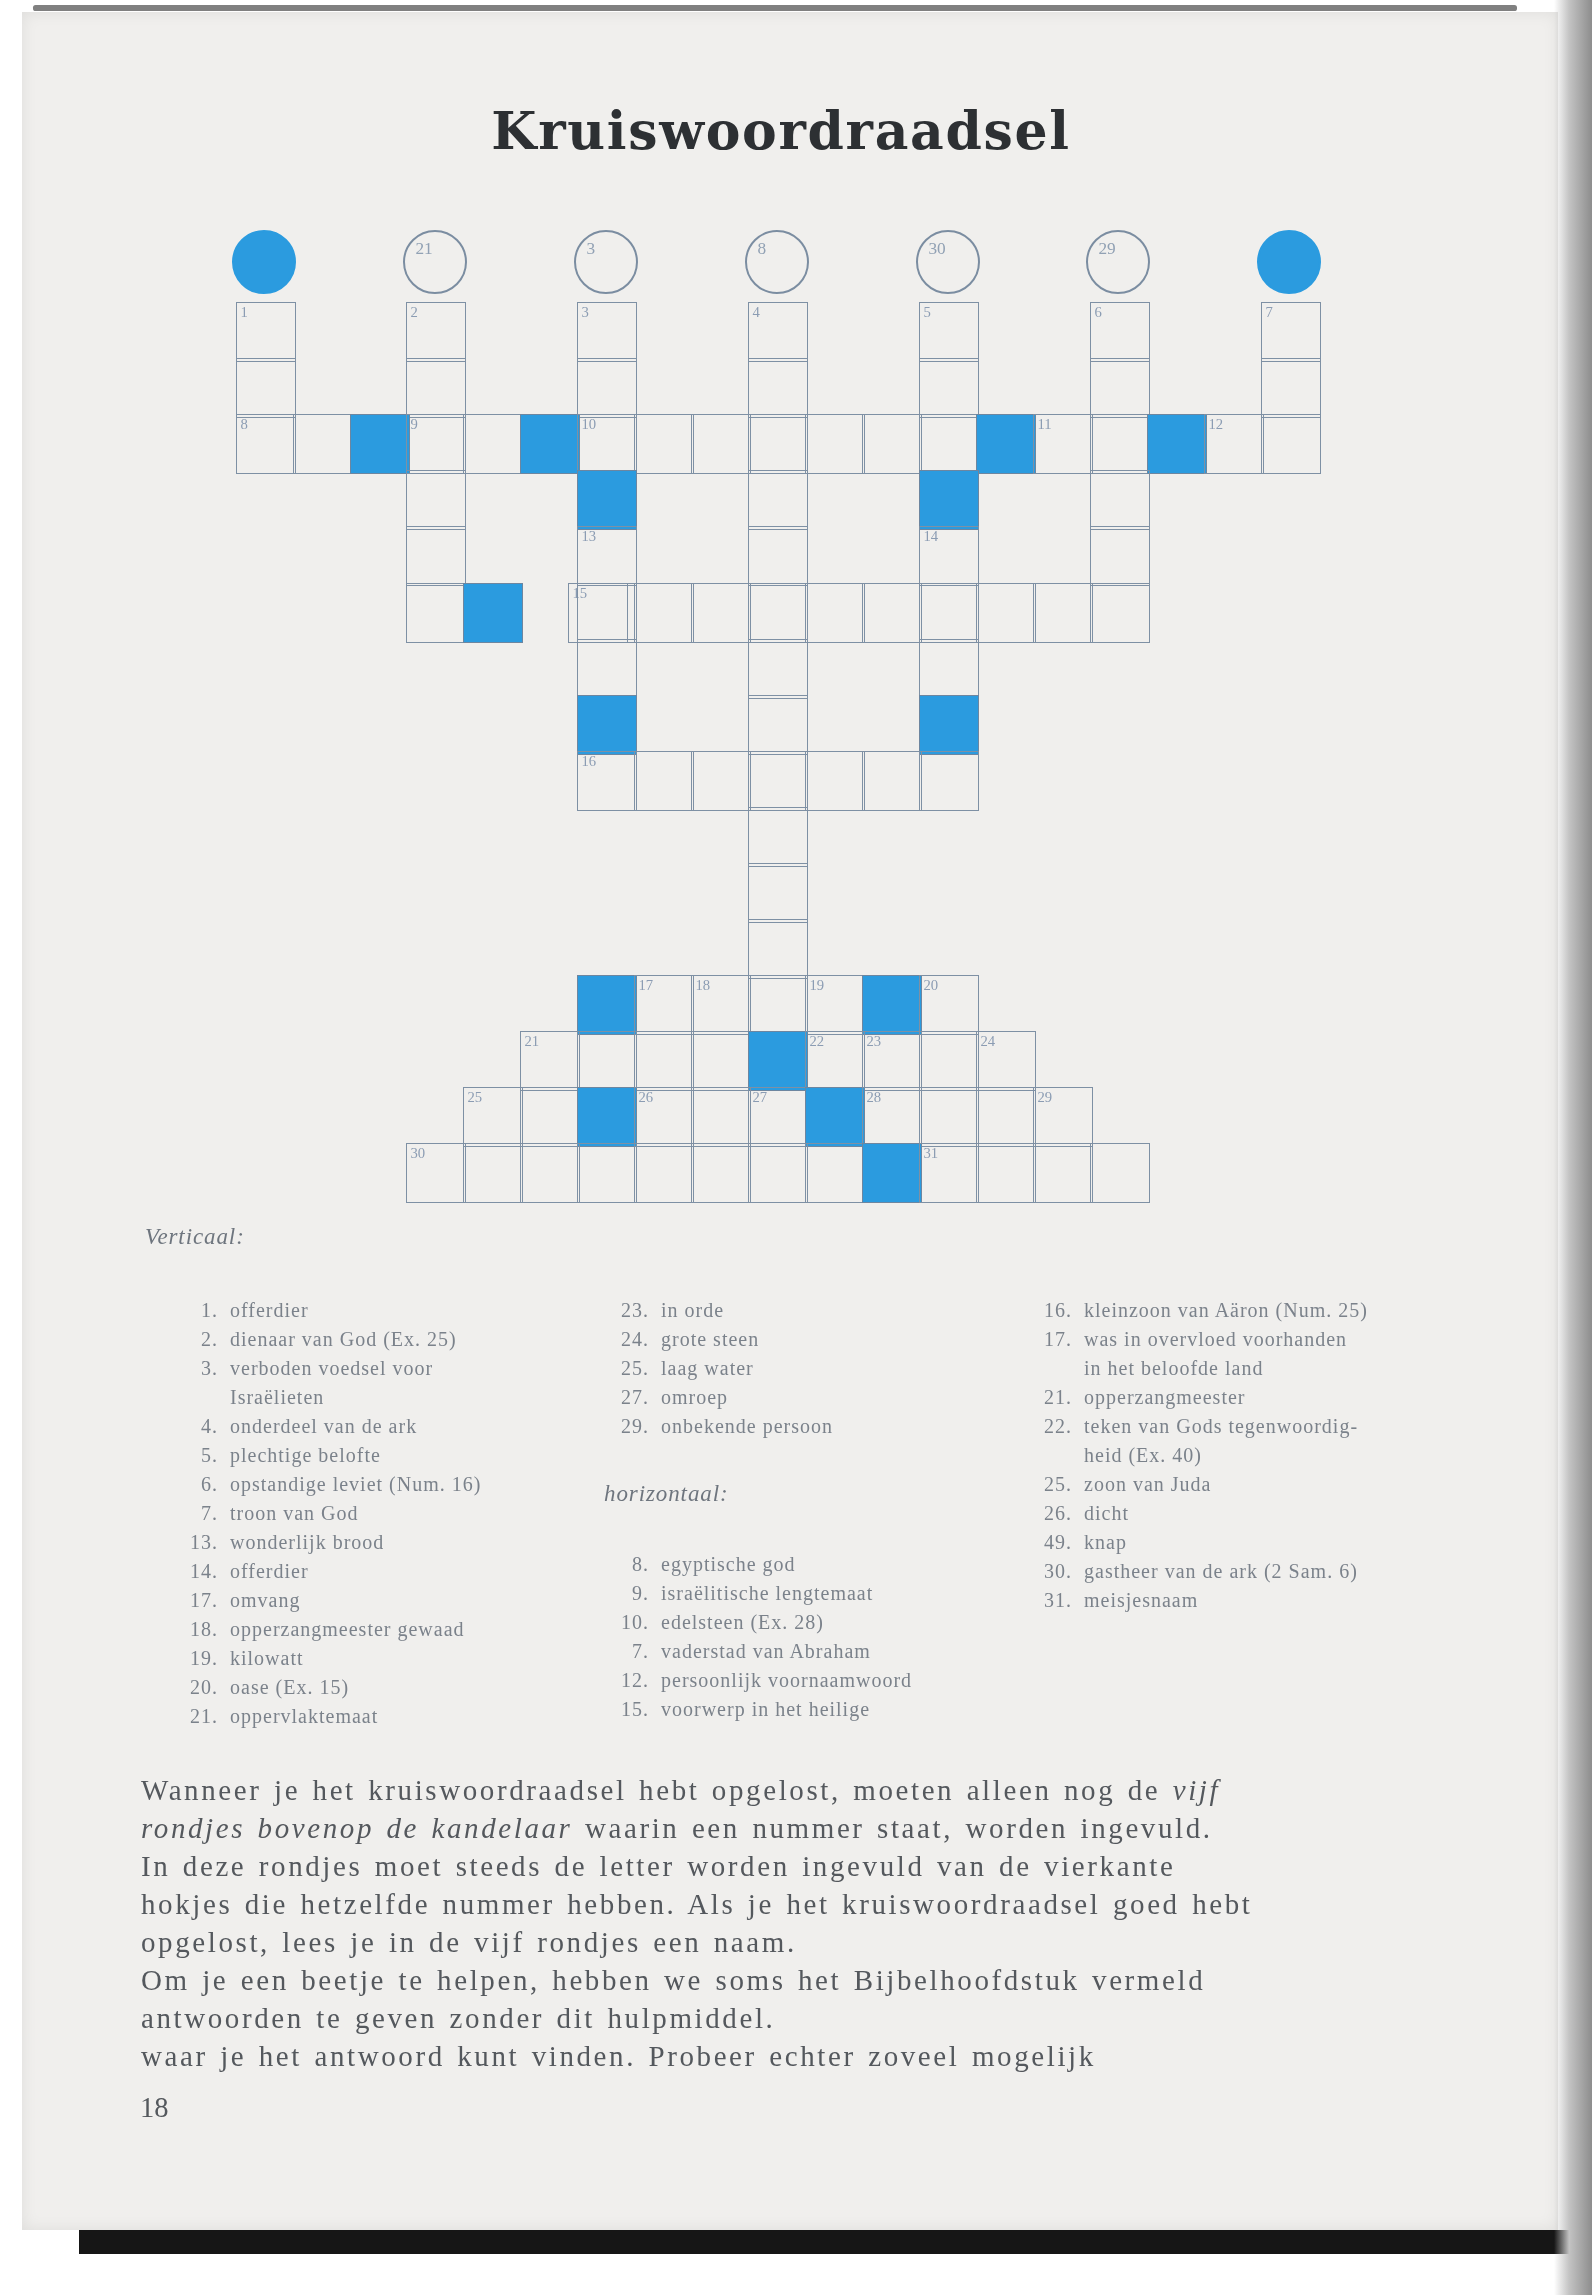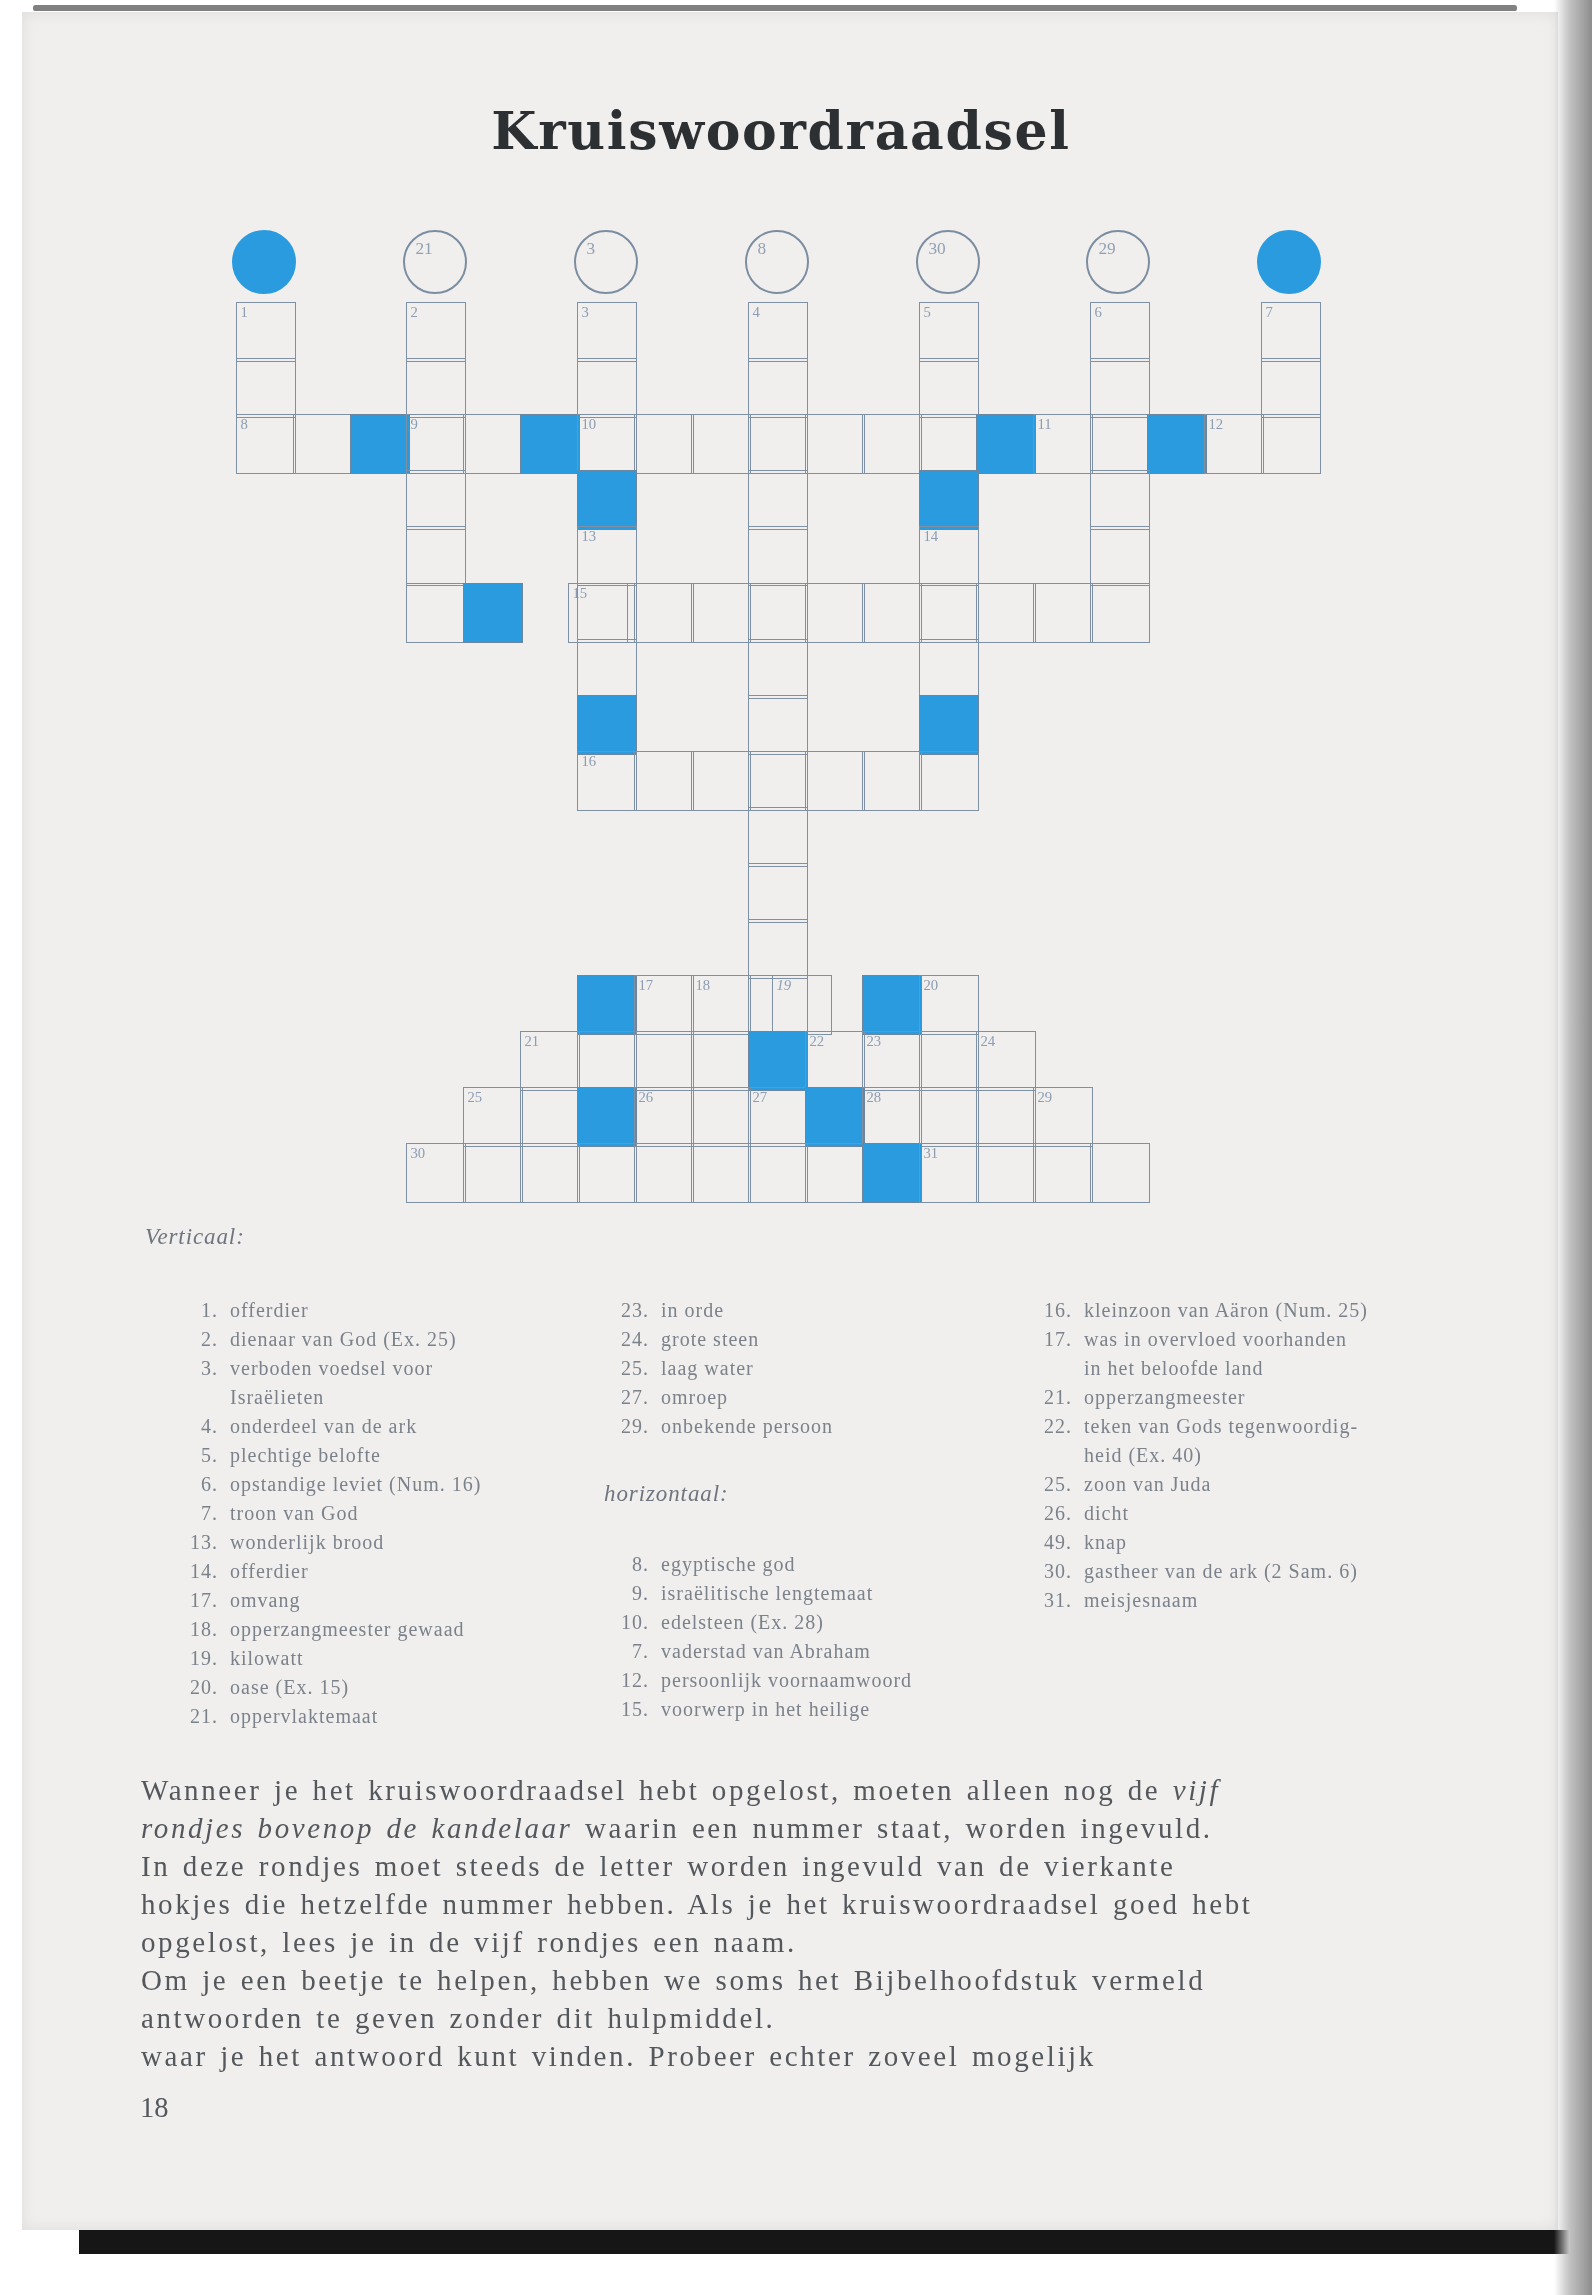--- a/index.html
+++ b/index.html
@@ -174,21 +174,21 @@
       <div class="cell" style="left: 748px; top: 863px;"></div>
       <div class="cell" style="left: 748px; top: 919px;"></div>
       <div class="cell blue" style="left: 577px; top: 975px;"></div>
       <div class="cell" style="left: 634px; top: 975px;">
         <span class="cellnum">17</span>
       </div>
       <div class="cell" style="left: 691px; top: 975px;">
         <span class="cellnum">18</span>
       </div>
       <div class="cell" style="left: 748px; top: 975px;"></div>
-      <div class="cell" style="left: 772px; top: 975px; font-style: italic;">
+      <div class="cell" style="left: 805px; top: 975px;">
         <span class="cellnum">19</span>
       </div>
       <div class="cell blue" style="left: 862px; top: 975px;"></div>
       <div class="cell" style="left: 919px; top: 975px;">
         <span class="cellnum">20</span>
       </div>
       <div class="cell" style="left: 520px; top: 1031px;">
         <span class="cellnum">21</span>
       </div>
       <div class="cell" style="left: 577px; top: 1031px;"></div>

